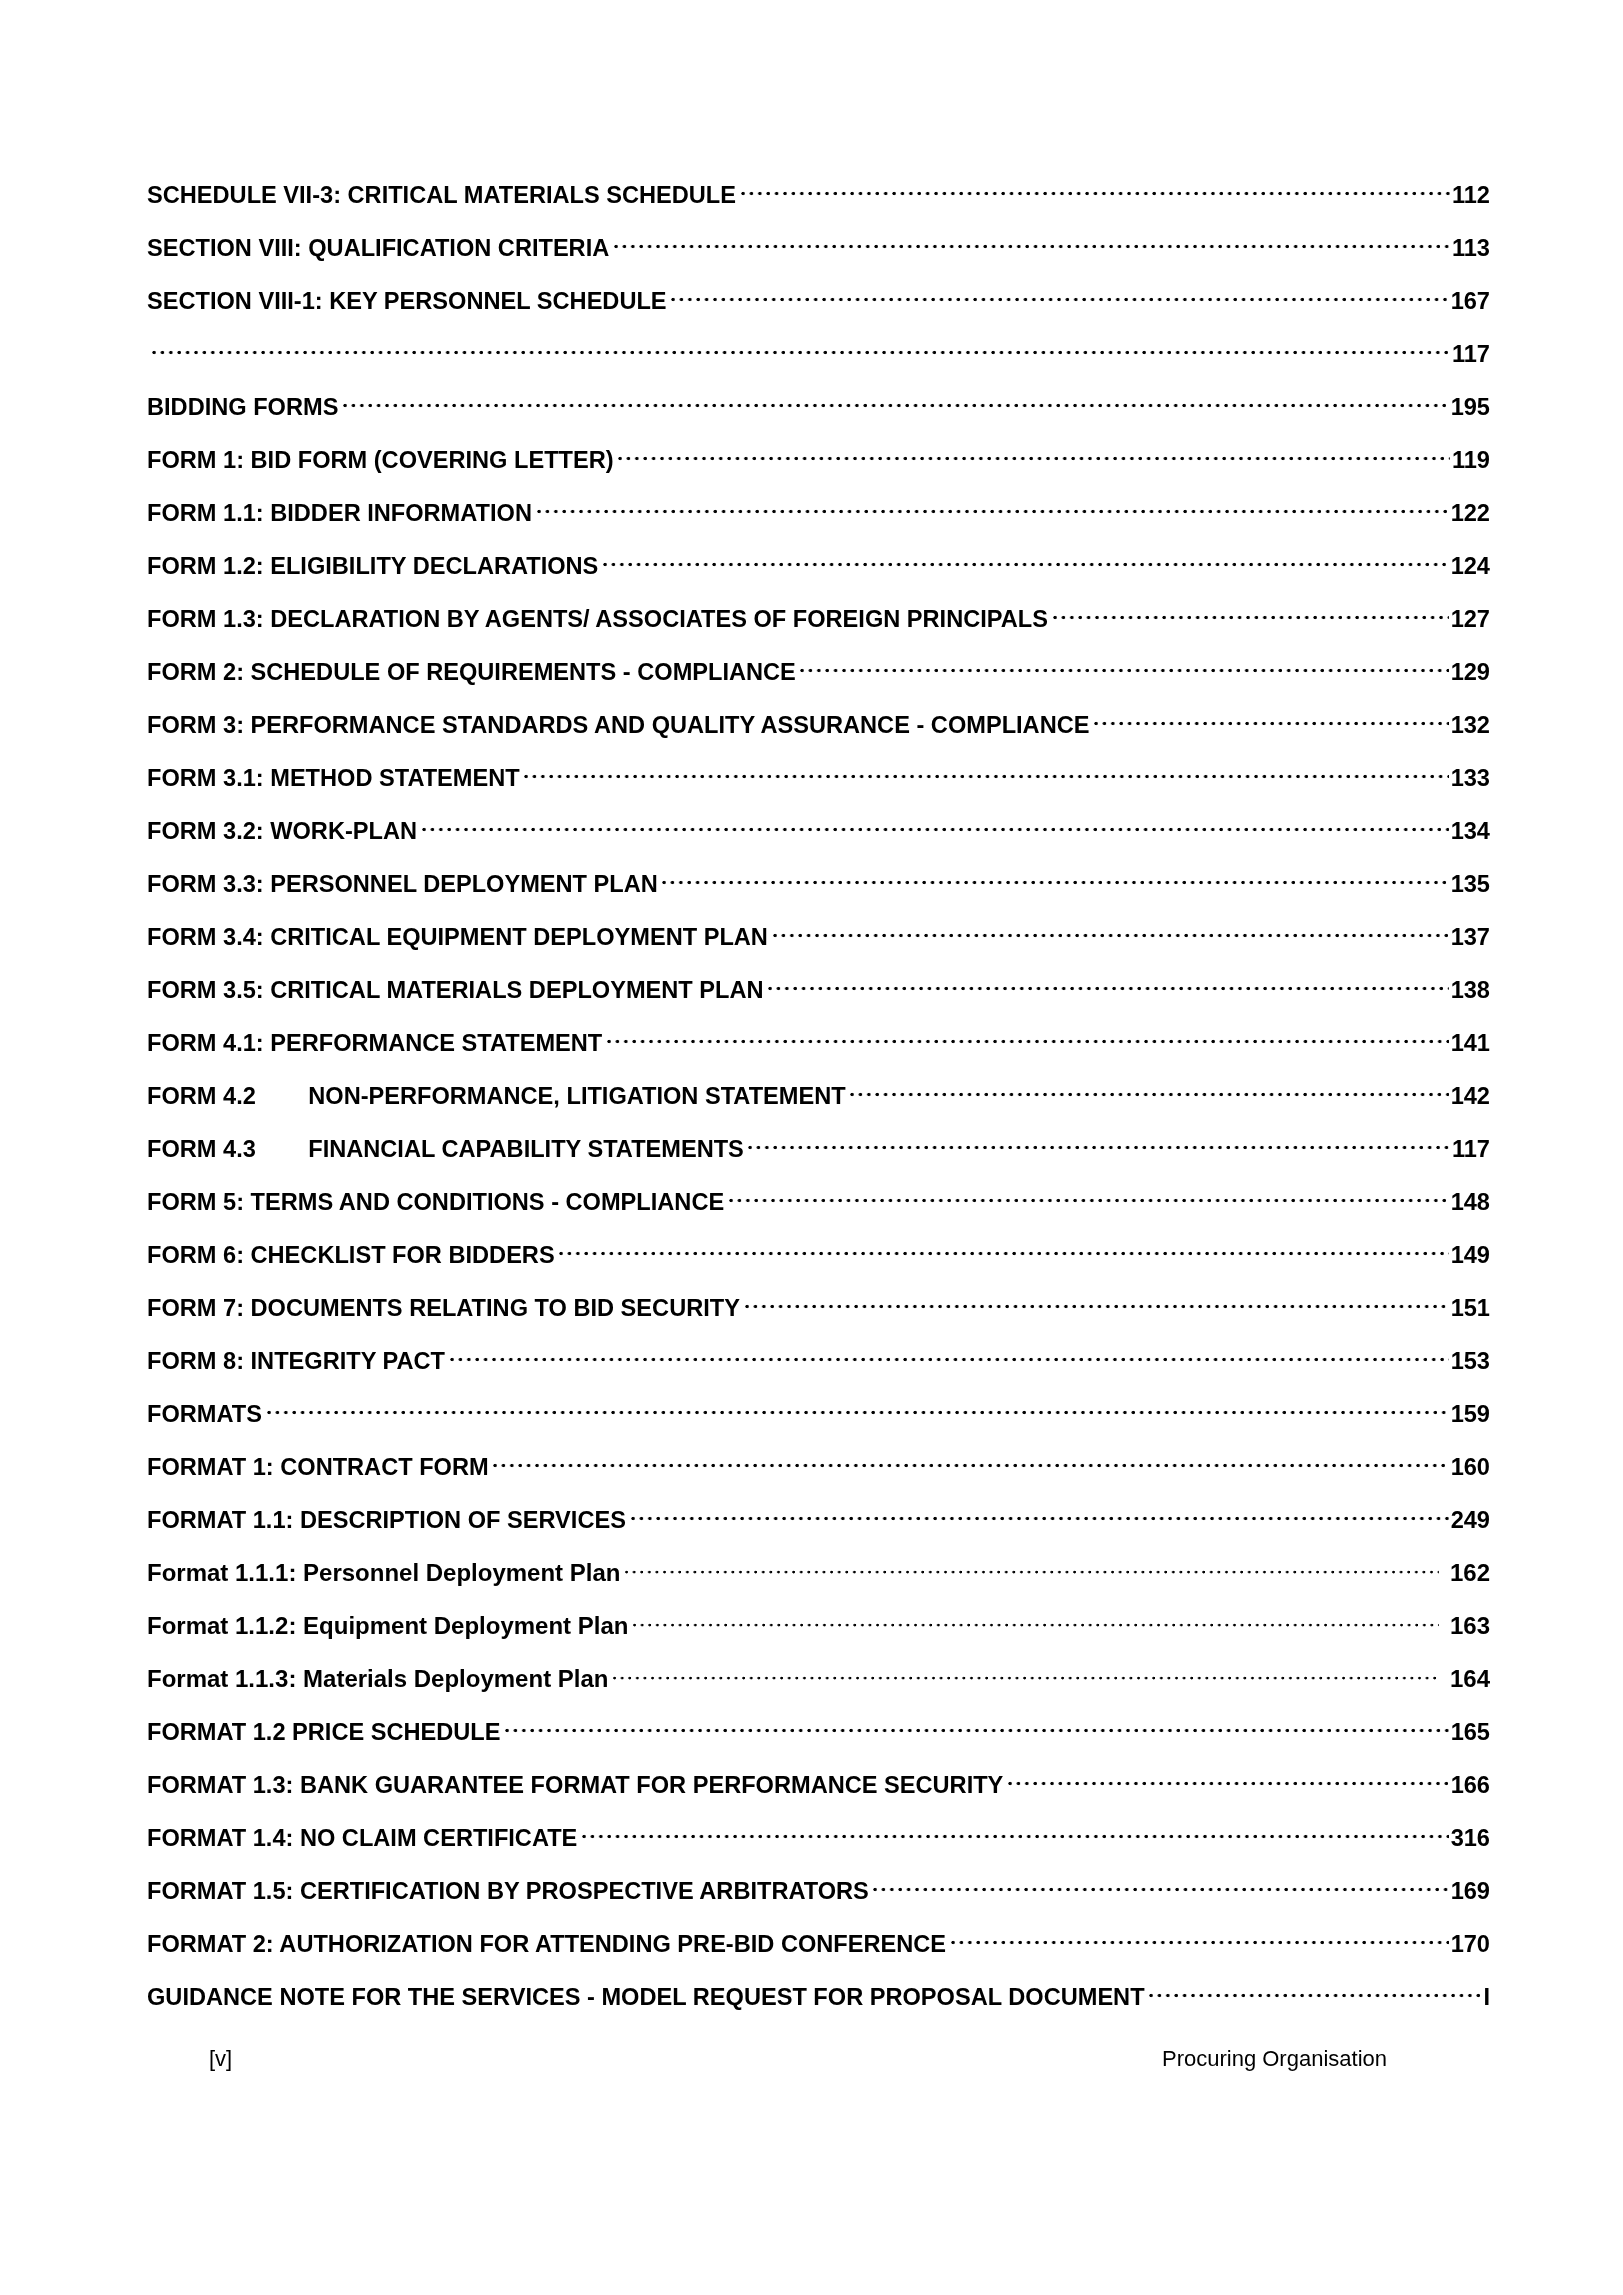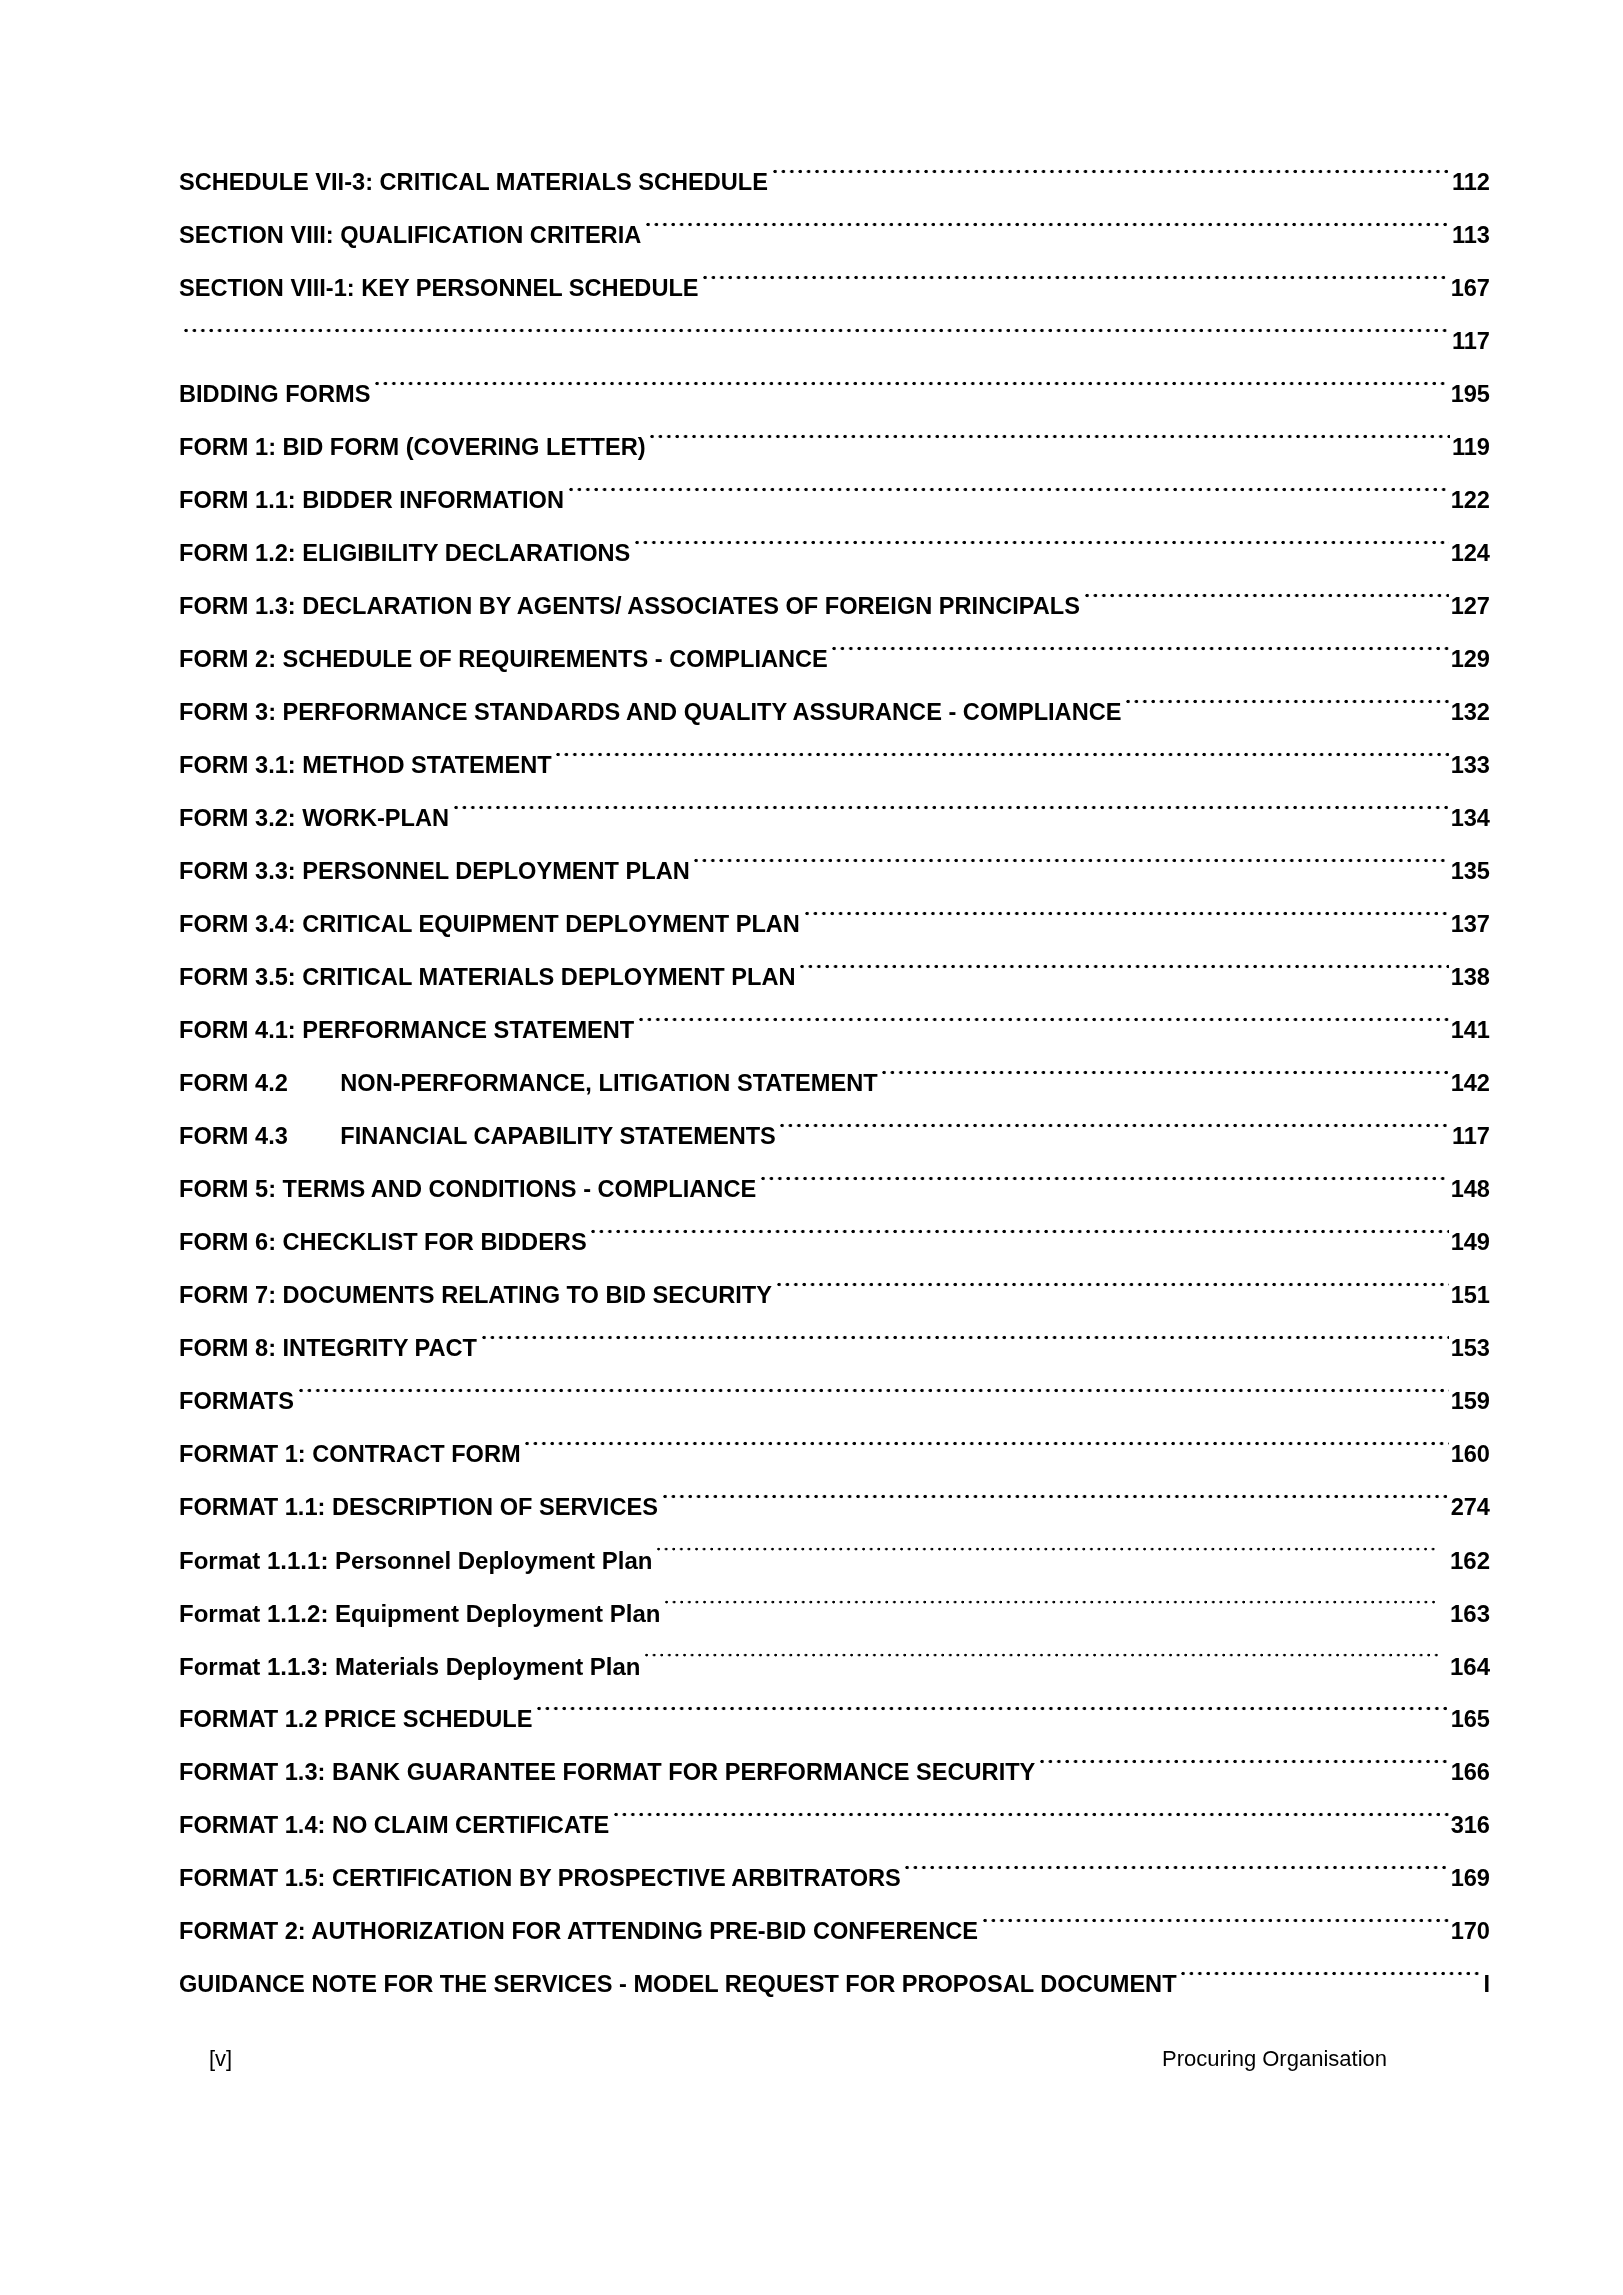--- a/index.html
+++ b/index.html
@@ -20,27 +20,26 @@
     height: 2295px;
     padding: 169px 133px 0 147px;
     background: #ffffff;
     position: relative;
   }
   .toc {
     width: 100%;
   }
   .toc-row {
     display: flex;
-    align-items: flex-start;
+    align-items: center;
     height: 53px;
     font-weight: 700;
     font-size: 23.6px;
     line-height: 1.18;
     cursor: default;
-    margin-left: 32px;
   }
   .toc-row.level-2 {
     font-size: 24px;
   }
   .toc-title {
     white-space: pre;
     flex: 0 0 auto;
   }
   .leader {
     flex: 1 1 auto;
@@ -225,21 +224,21 @@
 
     <div class="toc-row level-1">
       <span class="toc-title">FORMAT 1: CONTRACT FORM</span>
       <span class="leader"></span>
       <span class="toc-page">160</span>
     </div>
 
     <div class="toc-row level-1">
       <span class="toc-title">FORMAT 1.1: DESCRIPTION OF SERVICES</span>
       <span class="leader"></span>
-      <span class="toc-page">274</span>
+      <span class="toc-page">249</span>
     </div>
 
     <div class="toc-row level-2">
       <span class="toc-title">Format 1.1.1: Personnel Deployment Plan</span>
       <span class="leader"></span>
       <span class="toc-page">162</span>
     </div>
 
     <div class="toc-row level-2">
       <span class="toc-title">Format 1.1.2: Equipment Deployment Plan</span>

